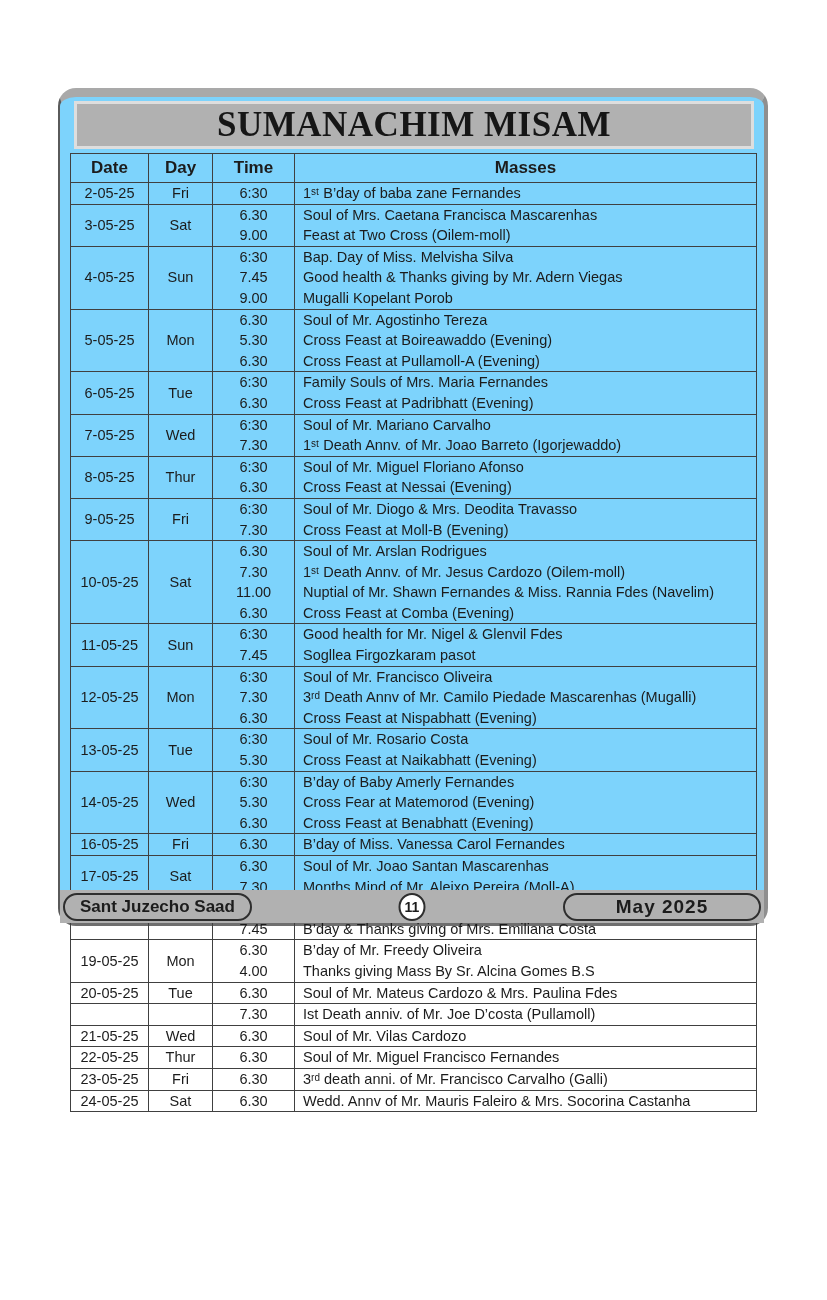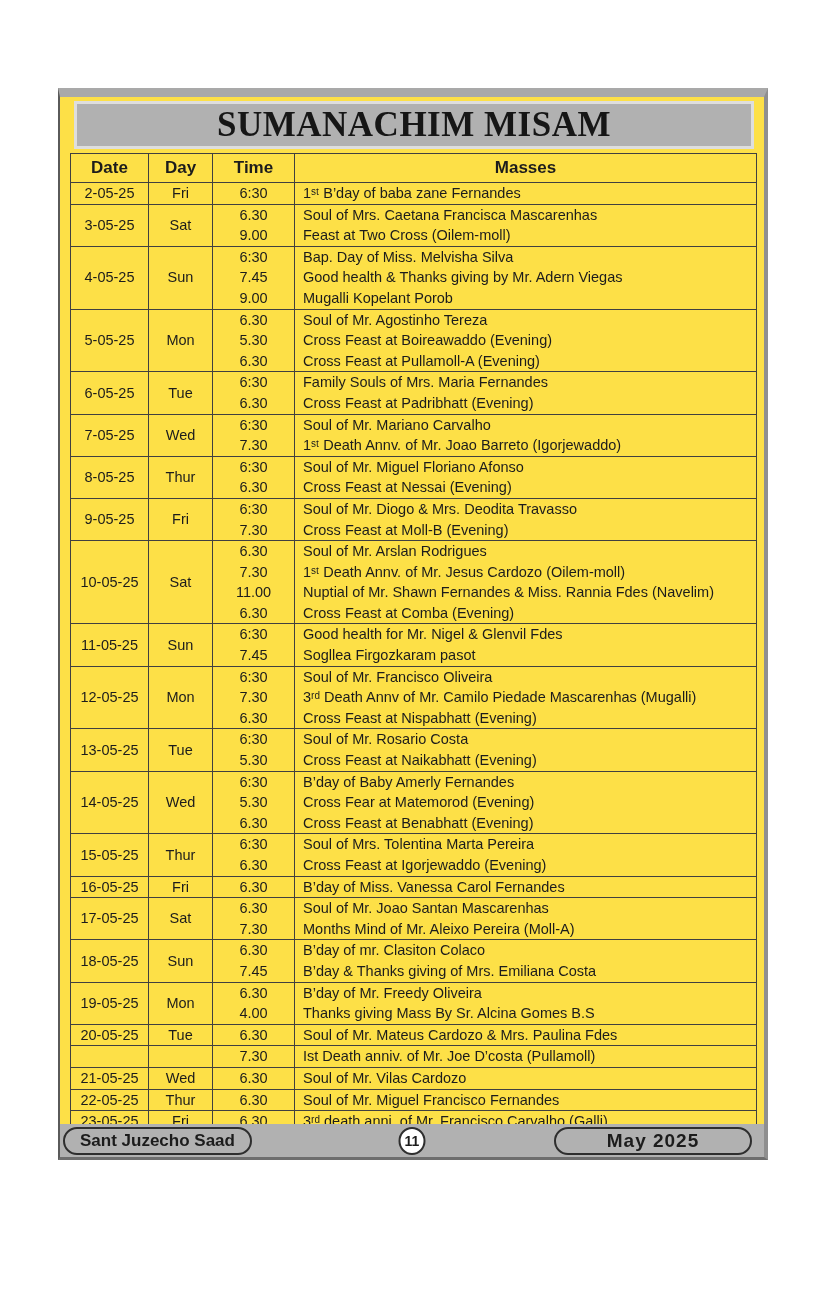--- a/index.html
+++ b/index.html
@@ -2,26 +2,27 @@
 <html><head>
 <meta charset="utf-8">
 <style>
   * { margin:0; padding:0; box-sizing:border-box; }
   html,body { background:#ffffff; }
   .page {
     position:relative; width:827px; height:1300px; background:#ffffff;
     font-family:"Liberation Sans", sans-serif; color:#1c1c1c; overflow:hidden;
   }
   .frame {
-    position:absolute; left:58px; top:88px; width:710px; height:1072px;
-    background:#fde047;
+    position:absolute; left:58px; top:88px; width:710px; height:838px;
+    background:#7dd3fc;
     border-top:9px solid #a9a9a9;
     border-right:4px solid #8f8f8f;
     border-bottom:3px solid #6e6e6e;
     border-left:2px solid #5a5a5a;
+    border-radius:18px;
   }
   .banner {
     margin:4px 10px 0 14px; height:48px;
     background:#b1b1b1; border:3px solid #dedede;
     display:flex; align-items:center; justify-content:center;
   }
   .banner-title {
     font-family:"Liberation Serif", serif; font-weight:bold;
     font-size:35px; letter-spacing:0.5px; color:#161616;
   }
@@ -42,21 +43,21 @@
   td.cell-mass .line { text-align:left; padding-left:8px; }
   .footer-bar {
     position:absolute; left:0; right:0; bottom:0; height:33px;
     background:#b1b1b1; display:flex; align-items:center;margin-top:13px;
   }
   .pill {
     border:2px solid #2e2e2e; border-radius:16px; background:transparent;
     font-weight:bold; color:#1c1c1c; display:flex; align-items:center; justify-content:center;
   }
   .pill-left { margin-left:3px; height:28px; padding:0 15px; font-size:17px; }
-  .pill-right { position:absolute; right:12px; height:28px; width:198px; font-size:19px; letter-spacing:1px; }
+  .pill-right { position:absolute; right:3px; height:28px; width:198px; font-size:19px; letter-spacing:1px; }
   .page-circle {
     position:absolute; left:50%; transform:translateX(-50%);
     width:27px; height:28px; background:#ffffff; border:2px solid #2e2e2e;
     border-radius:50%; display:flex; align-items:center; justify-content:center;
     font-weight:bold; font-size:14px;
   }
 </style>
 </head>
 <body>
 
@@ -296,36 +297,20 @@
               <div class="line">6.30</div>
             </td>
             <td class="cell-mass">
               <div class="line">B’day of Baby Amerly Fernandes</div>
               <div class="line">Cross Fear at Matemorod (Evening)</div>
               <div class="line">Cross Feast at Benabhatt (Evening)</div>
             </td>
           </tr>
           <tr>
             <td class="cell-date">
-              <div class="line">15-05-25</div>
-            </td>
-            <td class="cell-day">
-              <div class="line">Thur</div>
-            </td>
-            <td class="cell-time">
-              <div class="line">6:30</div>
-              <div class="line">6.30</div>
-            </td>
-            <td class="cell-mass">
-              <div class="line">Soul of Mrs. Tolentina Marta Pereira</div>
-              <div class="line">Cross Feast at Igorjewaddo (Evening)</div>
-            </td>
-          </tr>
-          <tr>
-            <td class="cell-date">
               <div class="line">16-05-25</div>
             </td>
             <td class="cell-day">
               <div class="line">Fri</div>
             </td>
             <td class="cell-time">
               <div class="line">6.30</div>
             </td>
             <td class="cell-mass">
               <div class="line">B’day of Miss. Vanessa Carol Fernandes</div>

